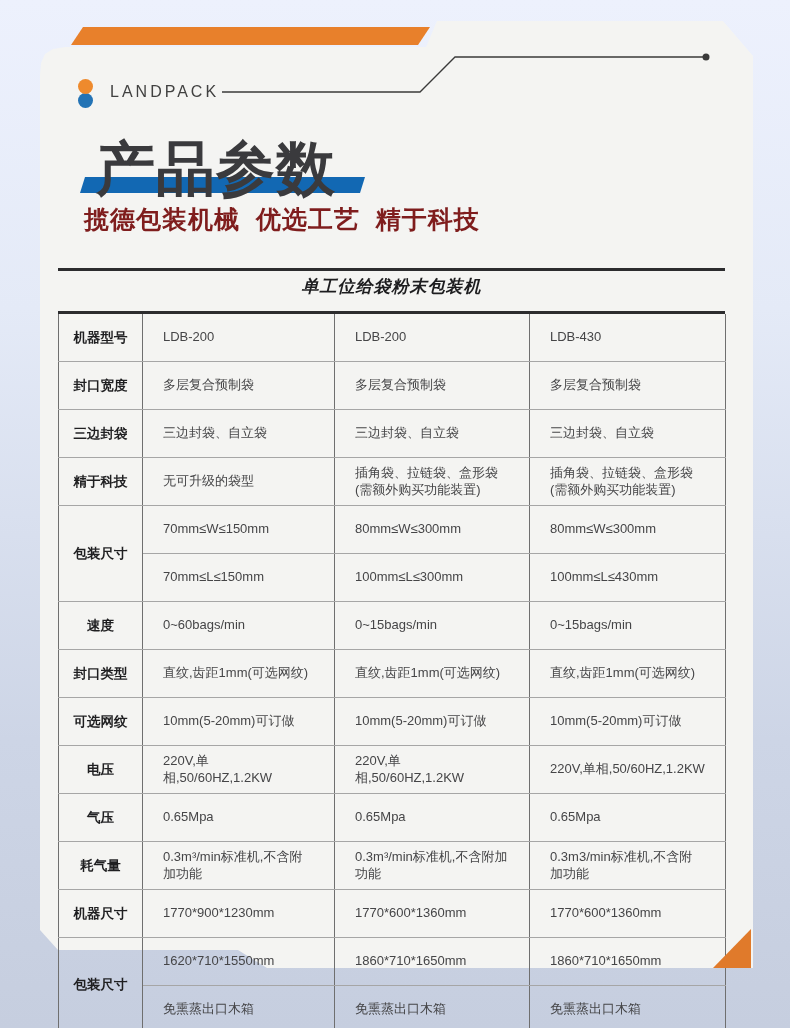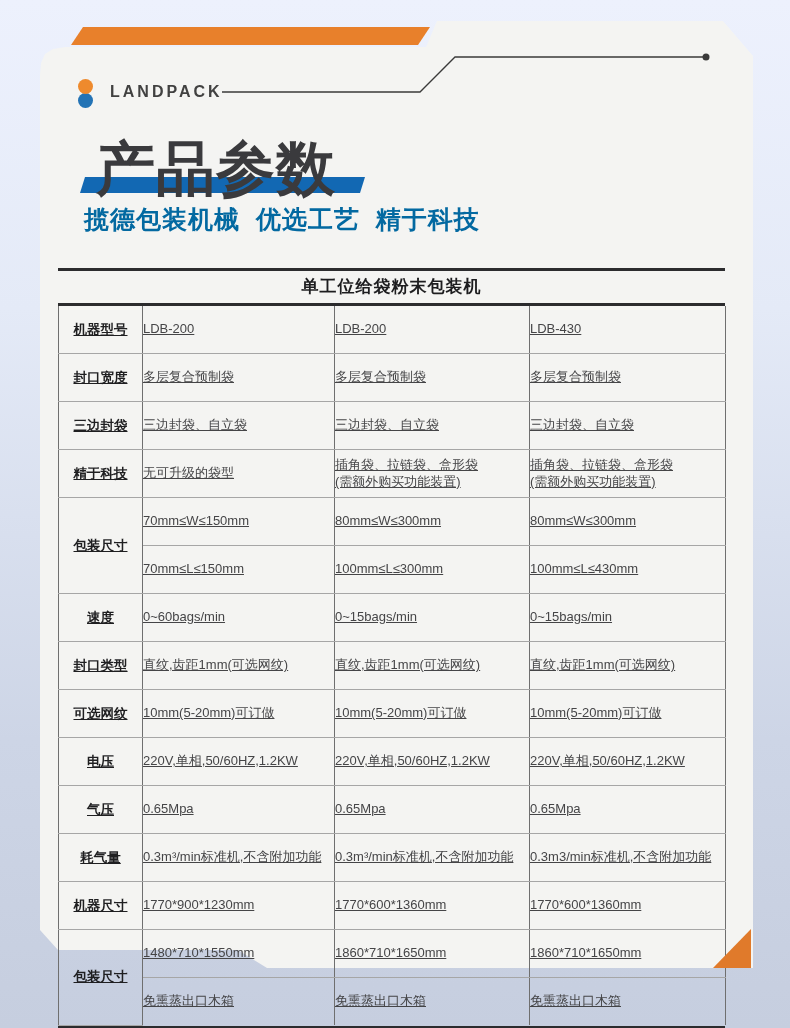--- a/index.html
+++ b/index.html
@@ -20,54 +20,54 @@
     background:#e8802b;
     clip-path:polygon(12px 0,100% 0,347px 100%,0 100%);
   }
   .connector{position:absolute;left:0;top:0;pointer-events:none;}
   .logo{position:absolute;left:78px;top:78px;width:340px;height:40px;}
   .dot{position:absolute;width:15px;height:15px;border-radius:50%;}
   .dot.orange{left:0;top:1px;background:#ee8a2d;z-index:2;}
   .dot.blue{left:0;top:15px;background:#2373b5;z-index:1;}
   .logo-text{
     position:absolute;left:32px;top:5px;font-size:16px;letter-spacing:3px;
-    color:#414141;font-weight:700;
+    color:#414141;font-weight:400;
   }
   .page-title{
     position:absolute;left:80px;top:124px;z-index:2;
     font-size:59px;line-height:1;font-weight:900;color:#3a3a3d;letter-spacing:1px;
   }
   .title-underline{
     position:absolute;left:80px;top:177px;width:285px;height:16px;z-index:1;
     background:#1268b3;
     clip-path:polygon(5px 0,100% 0,calc(100% - 5px) 100%,0 100%);
   }
   .subtitle{
     position:absolute;left:84px;top:203px;z-index:2;
-    font-size:25px;font-weight:800;color:#0369a1;letter-spacing:1px;white-space:pre;
+    font-size:25px;font-weight:800;color:#7f1d1d;letter-spacing:1px;white-space:pre;
   }
   .spec{position:absolute;left:58px;top:268px;width:667px;}
   .thickbar{height:3px;background:#2c2c2e;}
   .t-title{
-    height:32px;line-height:32px;text-align:center;font-weight:bold;
-    font-size:17px;color:#1d1d1f;letter-spacing:1px;
+    height:40px;line-height:32px;text-align:center;font-weight:bold;
+    font-size:17px;color:#1d1d1f;letter-spacing:1px;font-style:italic;
   }
   table.grid{width:667px;border-collapse:collapse;table-layout:fixed;}
   table.grid td{
     height:41px;vertical-align:middle;
-    border:1px solid #a6a6a6;border-left-color:#6f6f6f;border-right-color:#6f6f6f;text-decoration:underline;
+    border:1px solid #a6a6a6;border-left-color:#6f6f6f;border-right-color:#6f6f6f;
   }
   table.grid tr:first-child td{border-top:none;}
   table.grid tr:last-child td{border-bottom:none;}
   td.lbl{
     width:84px;text-align:center;font-weight:bold;font-size:13.5px;color:#1f1f21;
     padding:0 3px;
   }
   td.val{
-    text-align:left;padding:3px 0;font-size:13px;color:#454547;
+    text-align:left;padding:3px 20px;font-size:13px;color:#454547;
     line-height:1.3;white-space:pre-line;
   }
   .orange-corner{
     position:absolute;left:713px;top:929px;width:38px;height:39px;
     background:#e07a2b;clip-path:polygon(100% 0,100% 100%,0 100%);
   }
 </style>
 </head>
 <body>
 
@@ -177,21 +177,21 @@
         <td class="val">0.3m3/min标准机,不含附加功能</td>
       </tr>
       <tr>
         <td class="lbl">机器尺寸</td>
         <td class="val">1770*900*1230mm</td>
         <td class="val">1770*600*1360mm</td>
         <td class="val">1770*600*1360mm</td>
       </tr>
       <tr>
         <td class="lbl" rowspan="2">包装尺寸</td>
-        <td class="val">1480*710*1550mm</td>
+        <td class="val">1620*710*1550mm</td>
         <td class="val">1860*710*1650mm</td>
         <td class="val">1860*710*1650mm</td>
       </tr>
       <tr>
         <td class="val">免熏蒸出口木箱</td>
         <td class="val">免熏蒸出口木箱</td>
         <td class="val">免熏蒸出口木箱</td>
       </tr>
     </tbody>
   </table>

